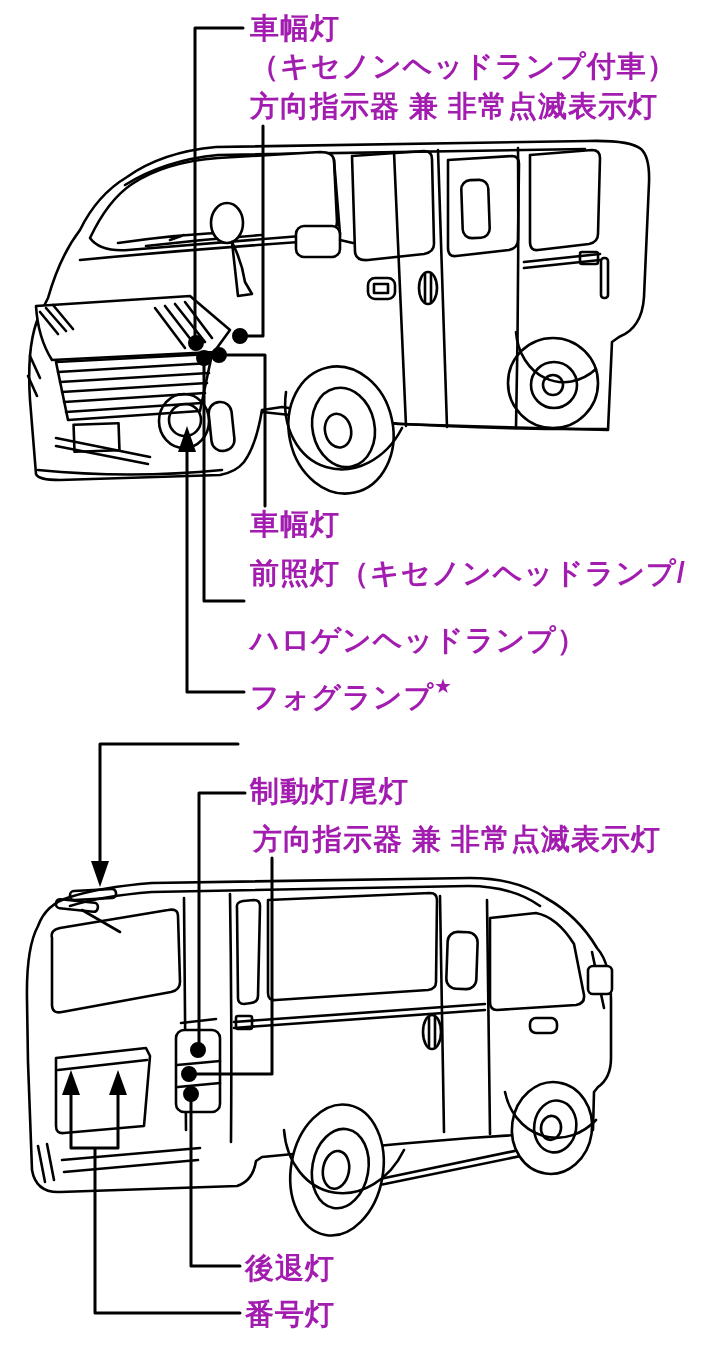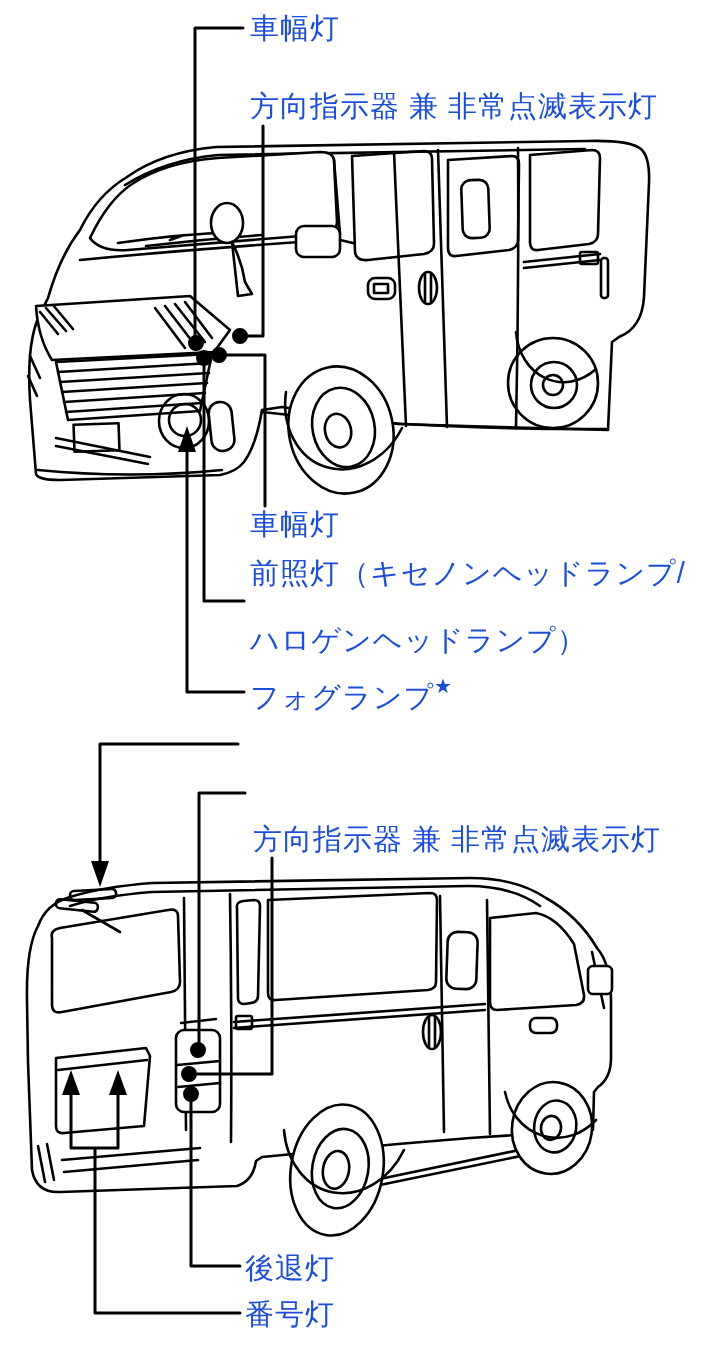--- a/index.html
+++ b/index.html
@@ -2,21 +2,21 @@
 <html><head>
 <meta charset="utf-8">
 <style>
   html,body{margin:0;padding:0;background:#ffffff;}
   .canvas{
     position:relative;width:722px;height:1348px;background:#ffffff;overflow:hidden;
     font-family:"Liberation Sans","DejaVu Sans",sans-serif;
   }
   .canvas svg{position:absolute;left:0;top:0;}
   .lbl{
-    position:absolute;color:#1d4ed8;font-size:29px;font-weight:400;
+    position:absolute;color:#a21caf;font-size:29px;font-weight:700;
     letter-spacing:1px;white-space:nowrap;line-height:32px;
   }
   .lbl .sup{font-size:20px;vertical-align:14px;letter-spacing:0;}
 </style>
 </head>
 <body>
 
 <div class="canvas">
 
 <svg width="722" height="1348" viewBox="0 0 722 1348" fill="none" stroke="#000" stroke-width="2.6" stroke-linecap="round" stroke-linejoin="round">
@@ -166,25 +166,27 @@
     <path d="M 191,1099 V 1266 H 240"></path>
     <circle fill="#000" cx="191" cy="1094" r="6.5"></circle>
 
     <path d="M 240,1313 H 95 V 1148 M 71,1148 H 118 M 71,1148 V 1088 M 118,1148 V 1088"></path>
     <polygon fill="#000" stroke="none" points="71,1070 62,1095 80,1095"></polygon>
     <polygon fill="#000" stroke="none" points="118,1070 109,1095 127,1095"></polygon>
   </g>
 </svg>
 
 <div class="lbl" style="left:250px;top:12px">車幅灯</div>
+<div class="lbl" style="left:250px;top:50px">（キセノンヘッドランプ付車）</div>
 <div class="lbl" style="left:250px;top:90px">方向指示器 兼 非常点滅表示灯</div>
 
 <div class="lbl" style="left:250px;top:508px">車幅灯</div>
 <div class="lbl" style="left:250px;top:557px">前照灯（キセノンヘッドランプ/</div>
 <div class="lbl" style="left:250px;top:624px">ハロゲンヘッドランプ）</div>
 <div class="lbl" style="left:250px;top:670px"><span>フォグランプ</span><span class="sup">★</span></div>
 
+<div class="lbl" style="left:250px;top:775px">制動灯/尾灯</div>
 <div class="lbl" style="left:253px;top:823px">方向指示器 兼 非常点滅表示灯</div>
 
 <div class="lbl" style="left:245px;top:1252px">後退灯</div>
 <div class="lbl" style="left:245px;top:1298px">番号灯</div>
 
 </div>
 
 </body></html>

